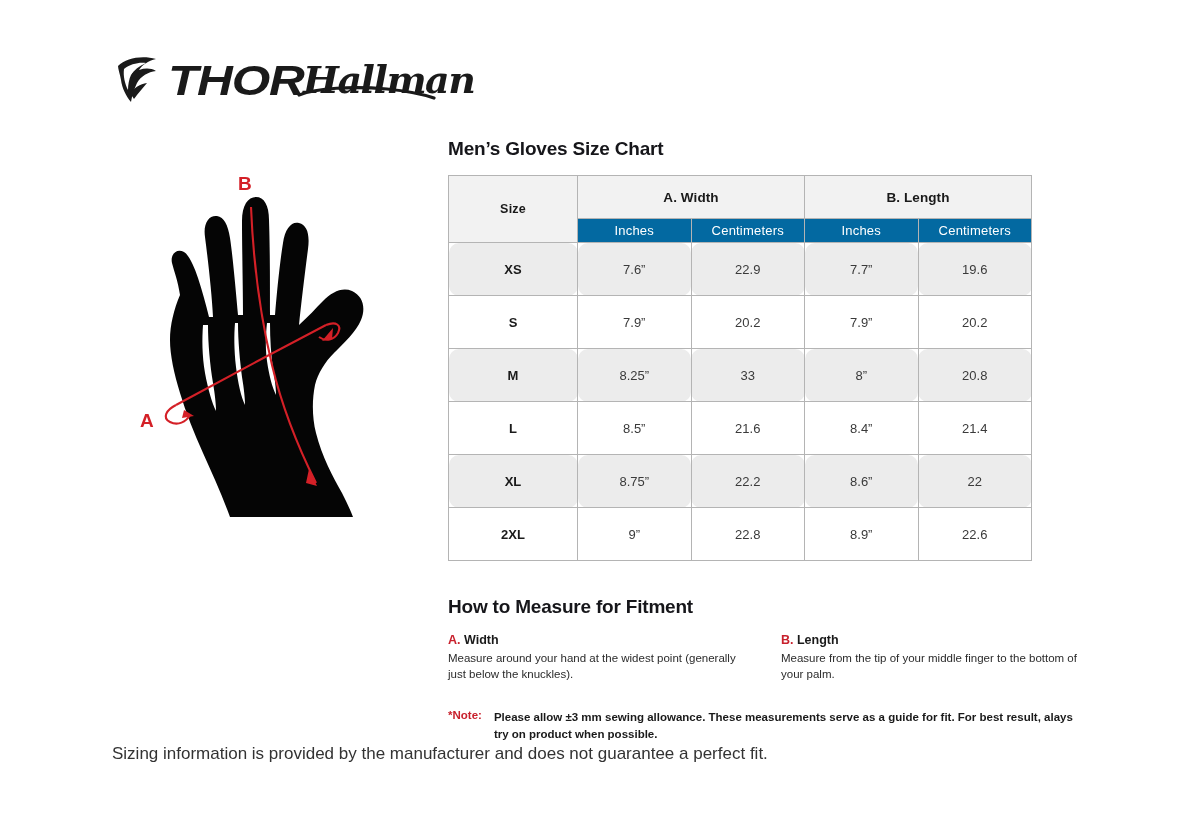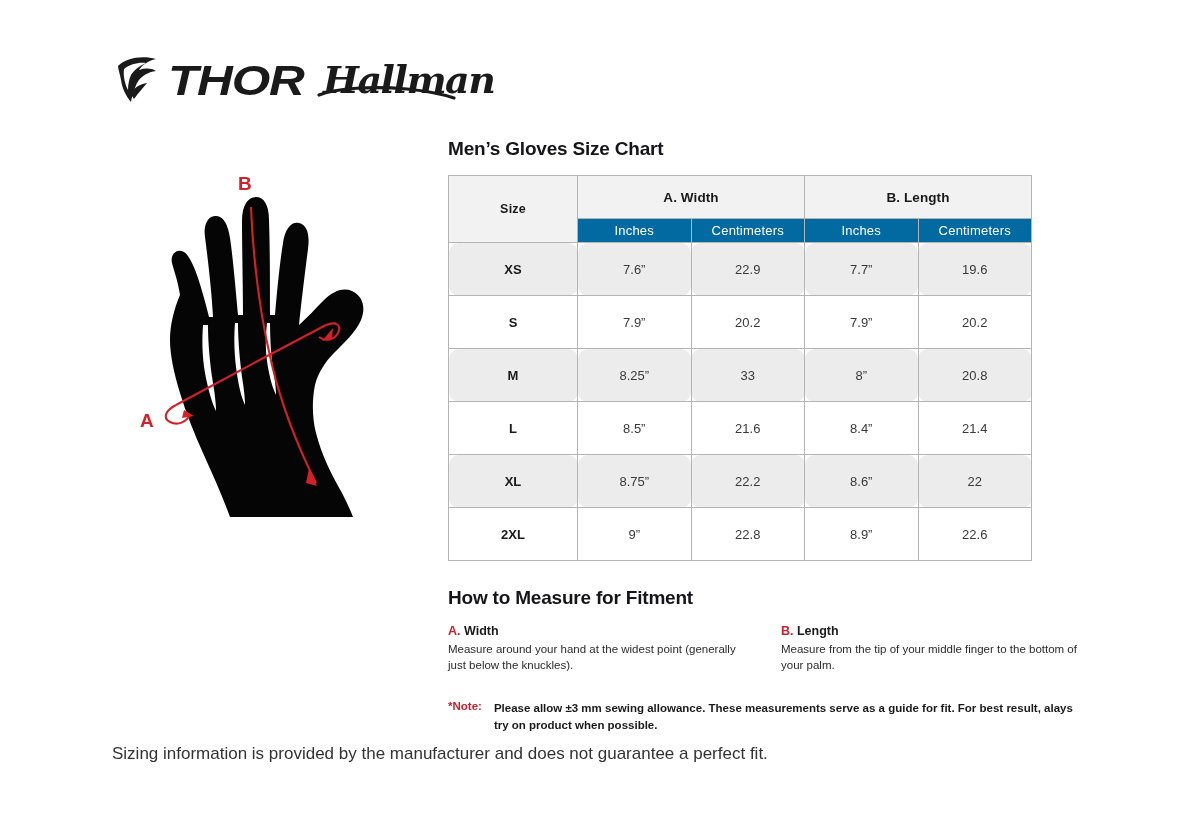--- a/index.html
+++ b/index.html
@@ -17,21 +17,21 @@
   }
 
   
   #logo-bar {
     position: absolute;
     left: 112px;
     top: 52px;
     height: 56px;
     display: flex;
     align-items: center;
-    gap: 40px;
+    gap: 20px;
   }
   .thor-lockup {
     display: flex;
     align-items: center;
     gap: 2px;
   }
   .thor-mark { display: block; }
   .thor-word {
     font-family: "Liberation Sans", sans-serif;
     font-weight: bold;
@@ -130,21 +130,21 @@
   td.val-cell {
     font-size: 13px;
     font-weight: normal;
     color: #3a3a3a;
     height: 50px;
   }
   tr.row-alt td { background: #ececec; border-radius: 10px; }
   tr.row-plain td { background: #ffffff; }
 
   
-  #measure-block { margin-top: 26px; }
+  #measure-block { margin-top: 35px; }
   .measure-cols {
     display: flex;
     gap: 26px;
     margin-top: 14px;
   }
   .measure-col { width: 307px; }
   .measure-label {
     font-size: 12.5px;
     font-weight: bold;
     color: #1a1a1a;

